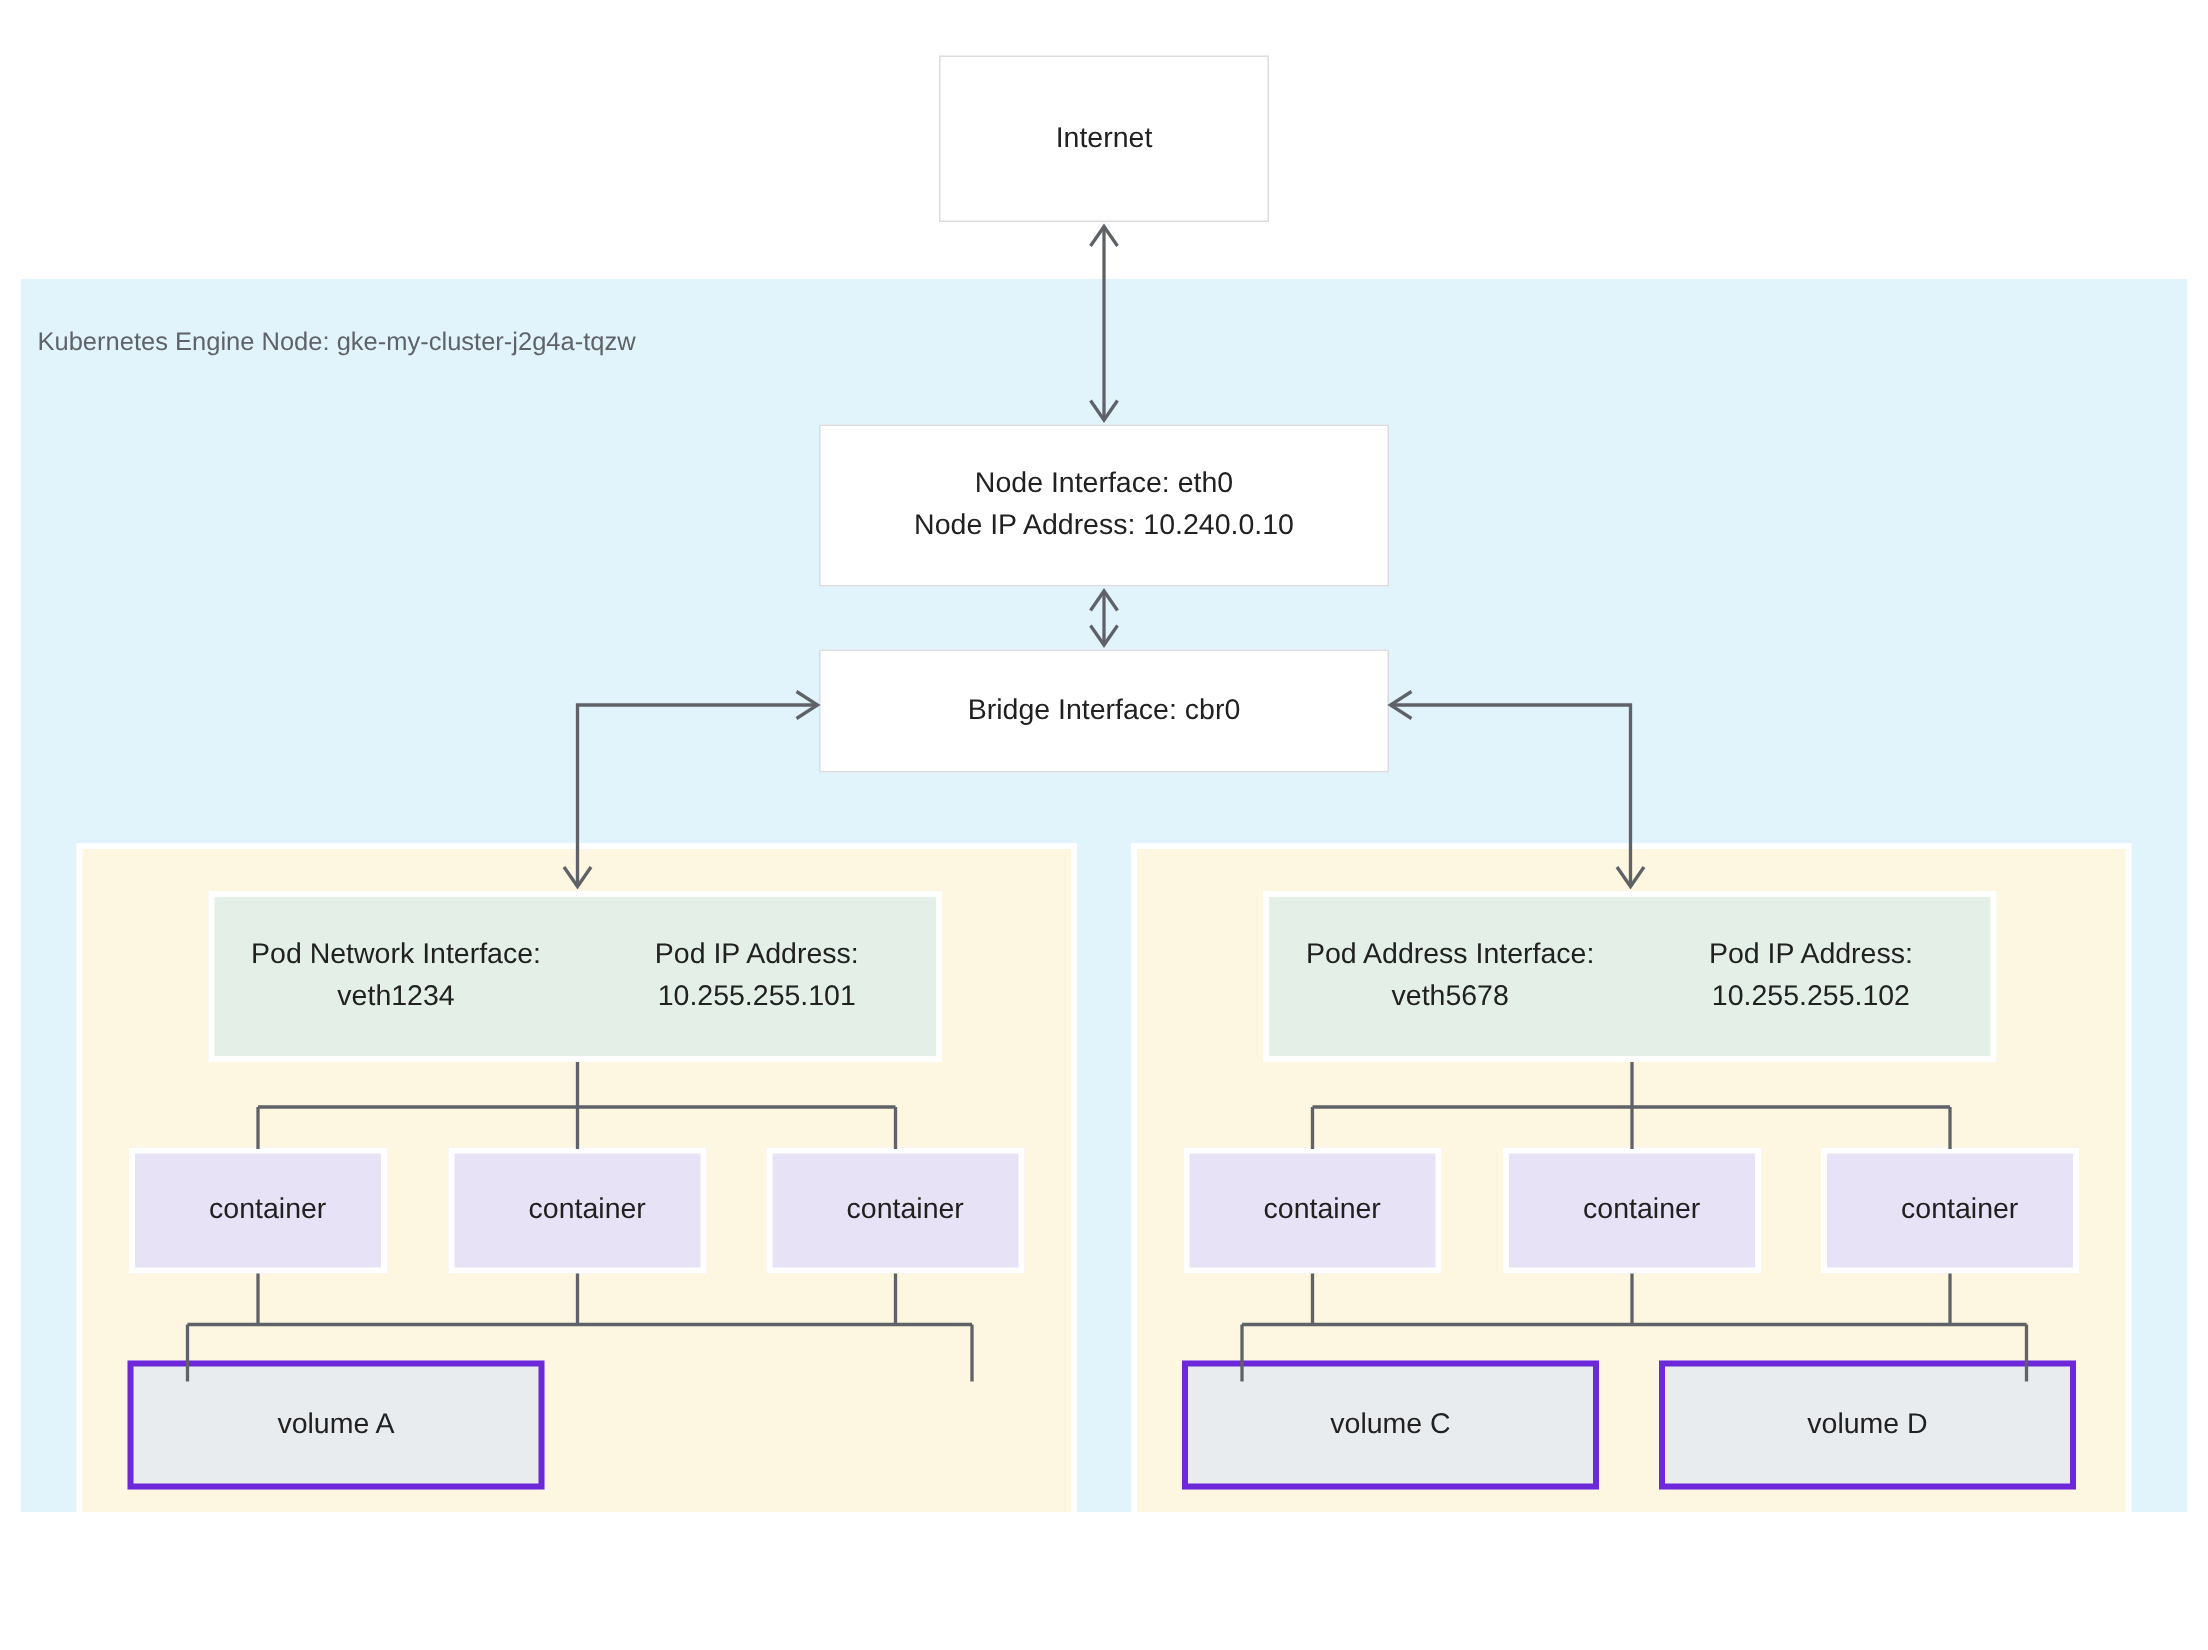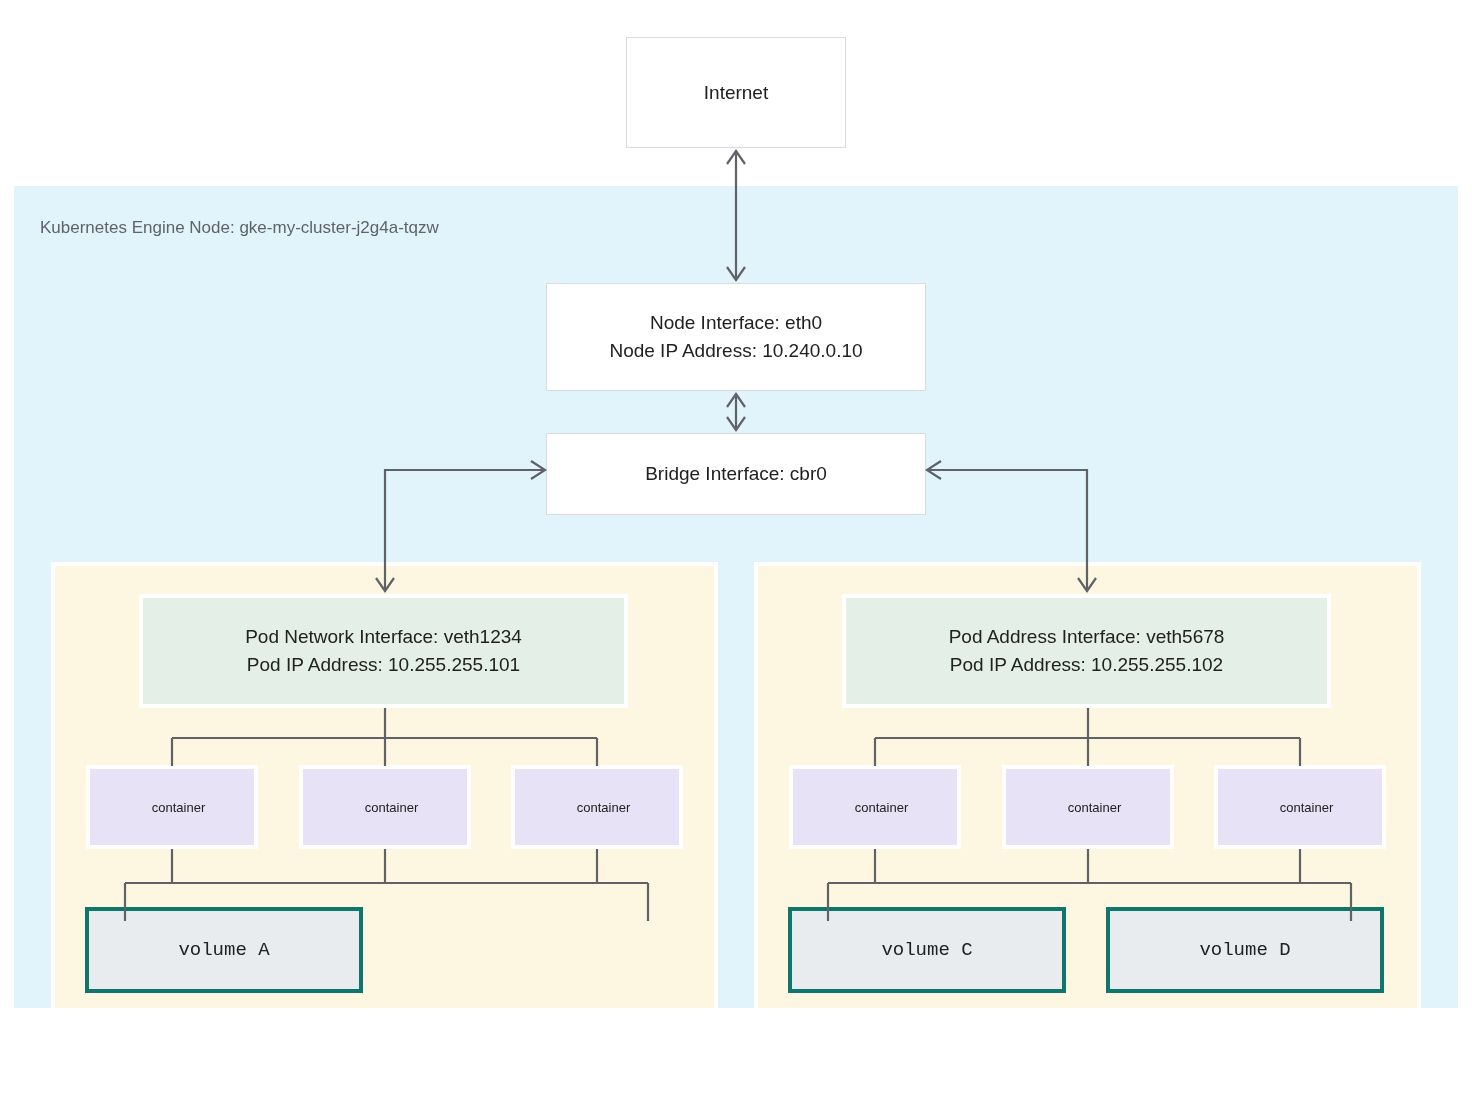--- a/index.html
+++ b/index.html
@@ -26,49 +26,48 @@
     font-size: 19px;
     line-height: 28px;
     color: var(--text-dark, #212121);
   }
 
   .node-region {
     background: var(--node-region-bg, #e1f4fc);
     left: 14px; top: 186px; width: 1444px; height: 878px;
   }
   .node-region-label {
-    left: 40px; top: 218px;
+    left: 25px; top: 218px;
     font-size: 17px;
     color: var(--text-gray, #5f6368);
     white-space: nowrap;
   }
 
   .pod {
     background: var(--pod-bg, #fdf6e0);
     border: 4px solid #ffffff;
   }
   .pod-if {
     background: var(--pod-interface-bg, #e3efe7);
     border: 4px solid #ffffff;
-    display: flex; flex-direction: column; align-items: center; justify-content: center;
+    display: flex; flex-direction: row; align-items: center; justify-content: center;
     text-align: center; font-size: 19px; line-height: 28px;
   }
   .container-box {
     background: var(--container-bg, #e7e2f6);
     border: 4px solid #ffffff;
     display: flex; align-items: center; justify-content: center;
-    font-size: 13px;
+    font-size: 19px;
     padding-left: 13px;
   }
   .volume-box {
     background: var(--volume-bg, #e9ecef);
-    border: 4px solid #0f766e;
+    border: 4px solid #6d28d9;
     display: flex; align-items: center; justify-content: center;
     font-size: 19px;
-    font-family: Liberation Mono, monospace;
   }
 
   svg.overlay { position: absolute; left: 0; top: 0; pointer-events: none; }
   .connector {
     fill: none;
     stroke: var(--connector, #5f6368);
     stroke-width: 2.2;
     stroke-linecap: butt;
     stroke-linejoin: miter;
   }

